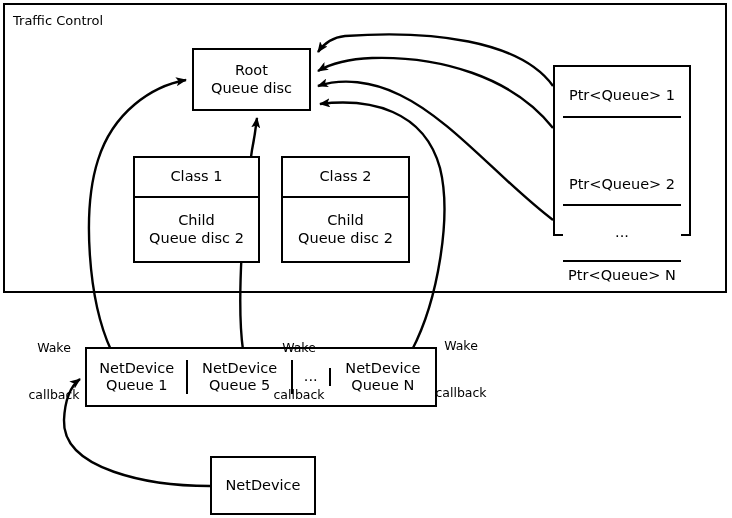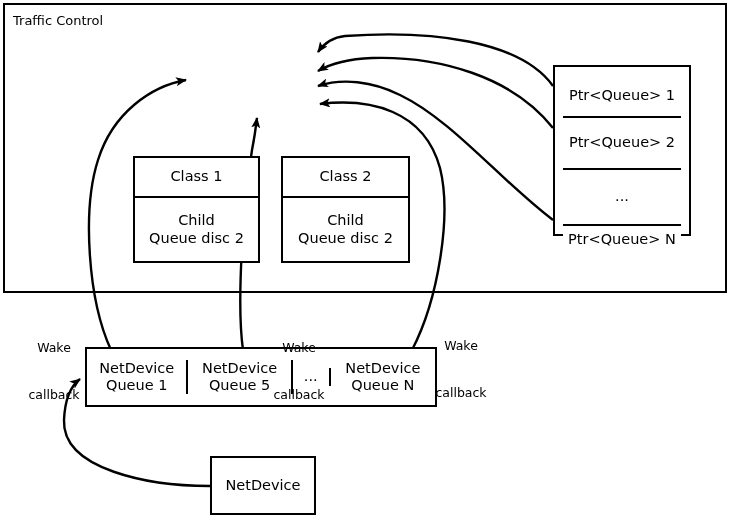--- a/index.html
+++ b/index.html
@@ -129,21 +129,21 @@
     display: flex;
     align-items: center;
     justify-content: center;
     font-size: 14.5px;
     box-sizing: border-box;
     border-bottom: 2px solid #000000;
     background: #ffffff;
   }
   .map-row:last-child { border-bottom: none; border-radius: 6px; }
   .map-row.r1 { height: 43px; }
-  .map-row.r2 { height: 52px; }
+  .map-row.r2 { height: 40px; margin-top: 48px; }
   .map-row.r3 { height: 56px; }
   .map-row.r4 { height: 28px; }
   
   #ndq-strip {
     left: 85px;
     top: 347px;
     width: 352px;
     height: 60px;
     display: flex;
     flex-direction: row;
@@ -211,20 +211,24 @@
 
       <path d="M 412,350 C 438,300 452,216 440,168 C 424,110 370,98 320,104" marker-end="url(#arrowhead)"></path>
 
       <path d="M 210,486 C 150,486 62,470 64,420 C 65,398 72,385 80,379" marker-end="url(#arrowhead)"></path>
     </g>
   </svg>
 
   <div class="box" id="tc-container"></div>
   <div class="plainlabel" id="tc-title">Traffic Control</div>
 
+  <div class="box" id="root-qdisc">
+    <div>Root</div>
+    <div>Queue disc</div>
+  </div>
 
   <div class="box" id="class1-box">
     <div class="class-head">Class 1</div>
     <div class="class-body">
       <div>Child</div>
       <div>Queue disc 2</div>
     </div>
   </div>
 
   <div class="box" id="class2-box">

